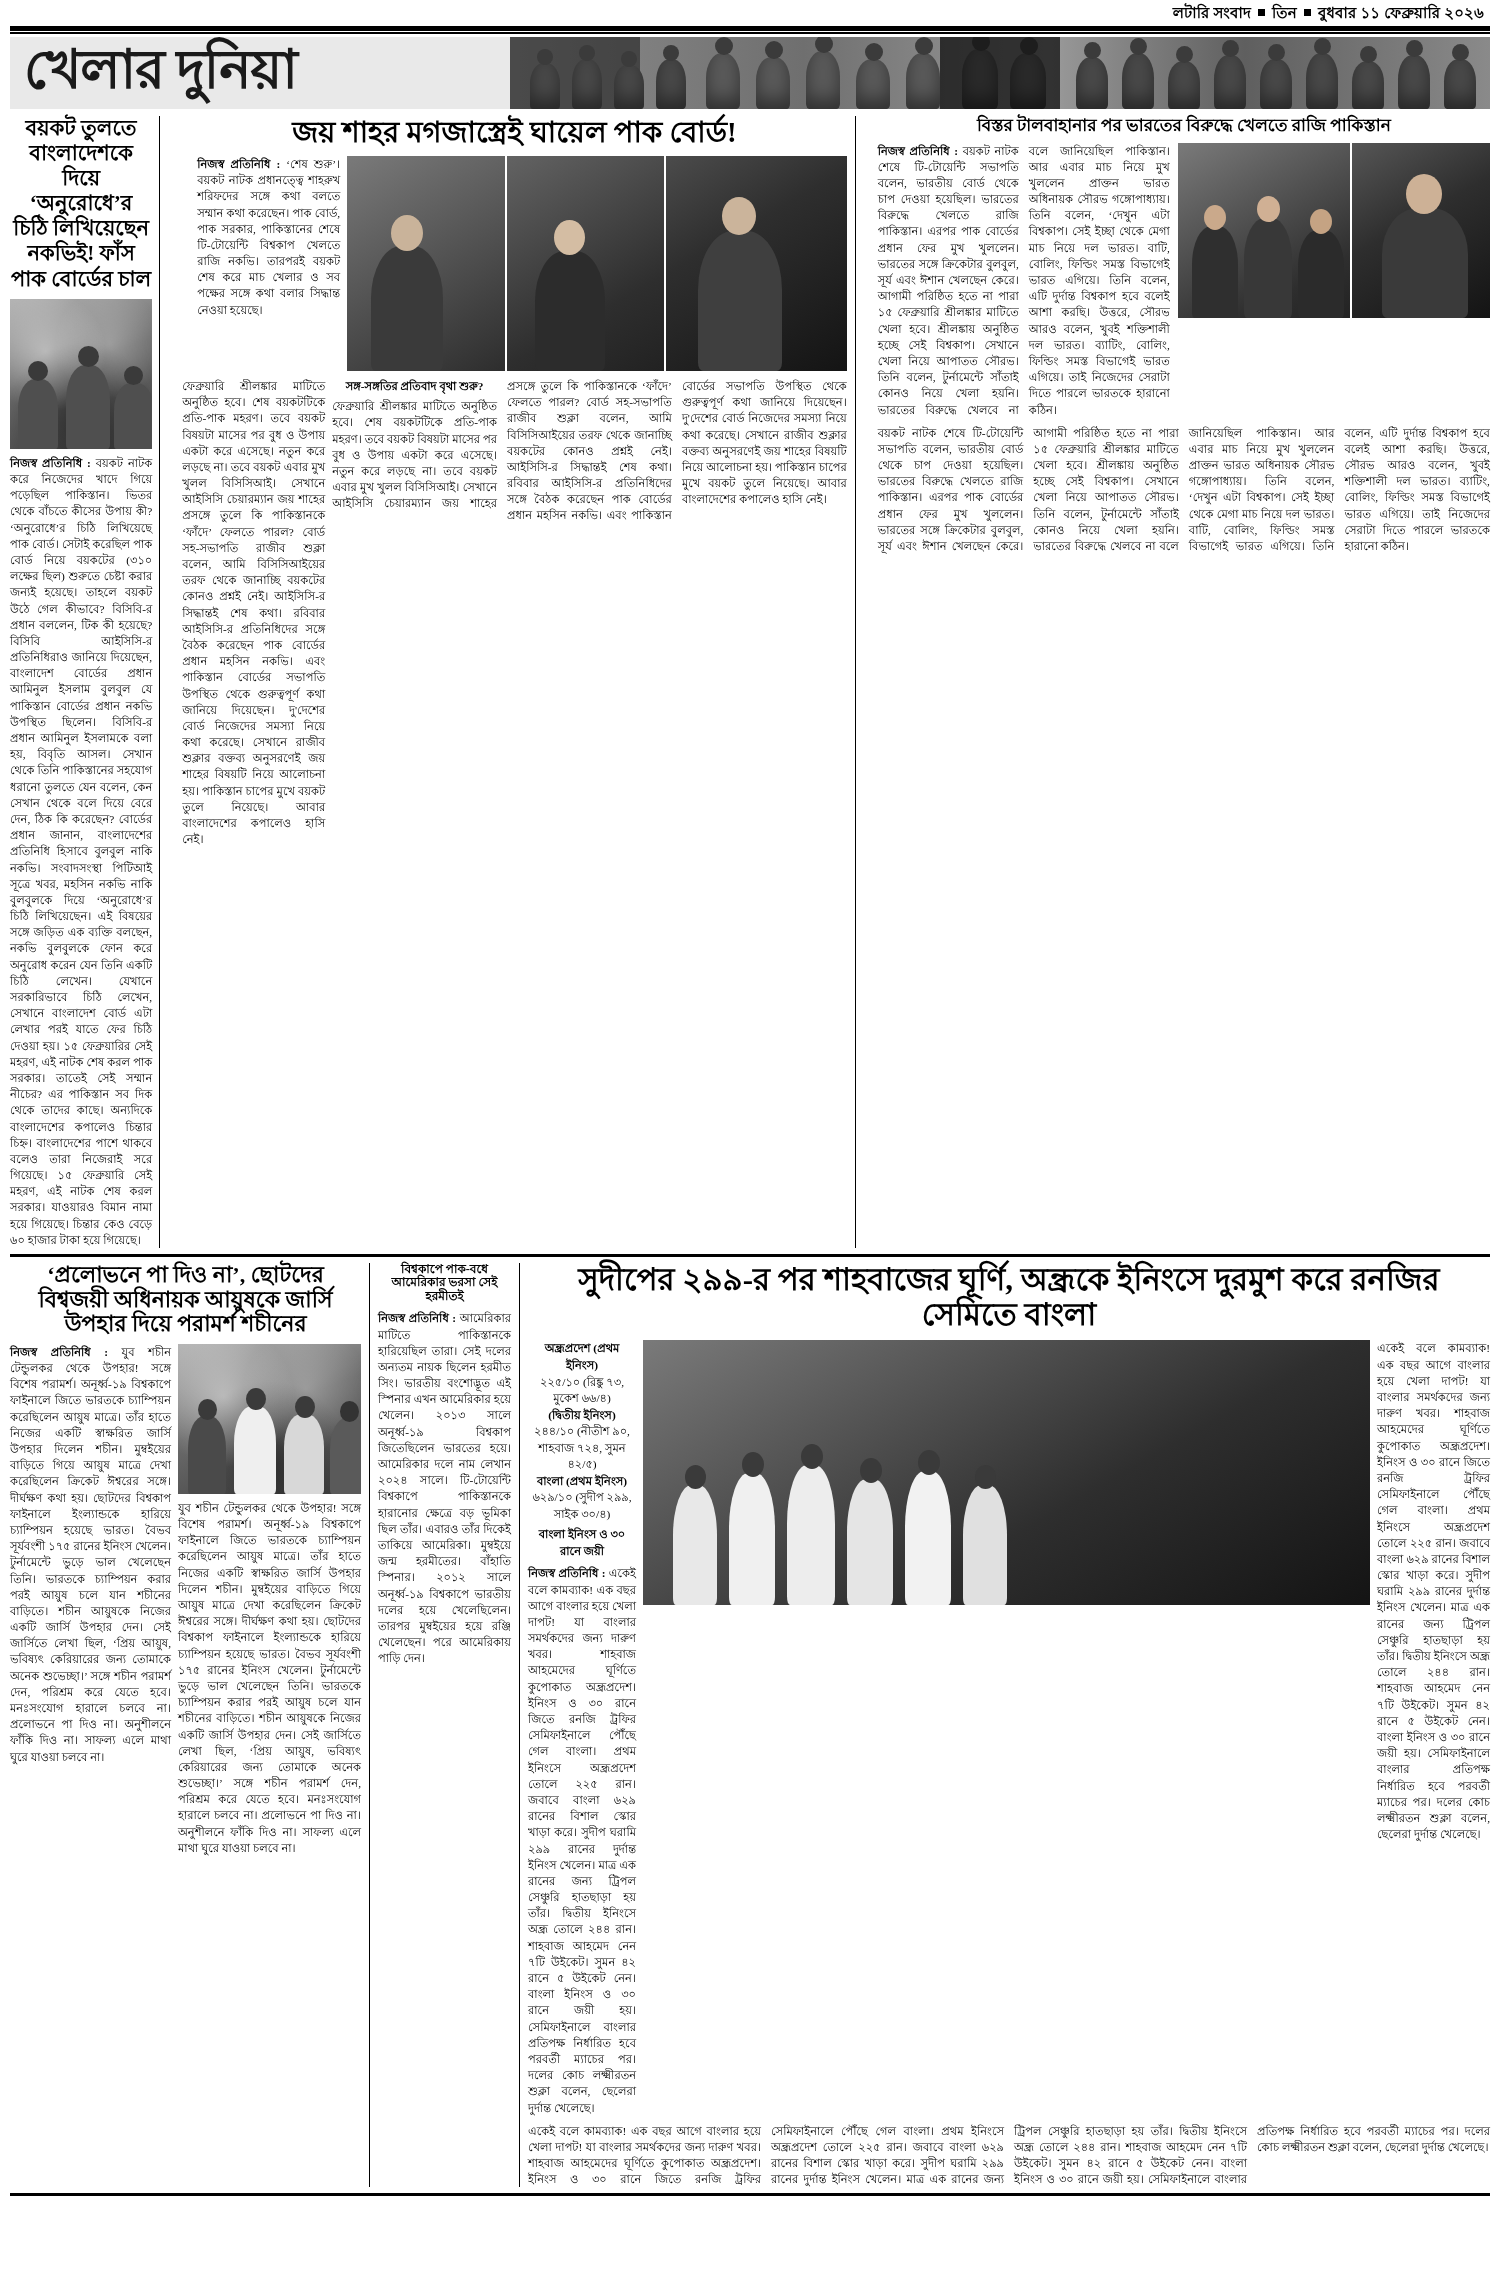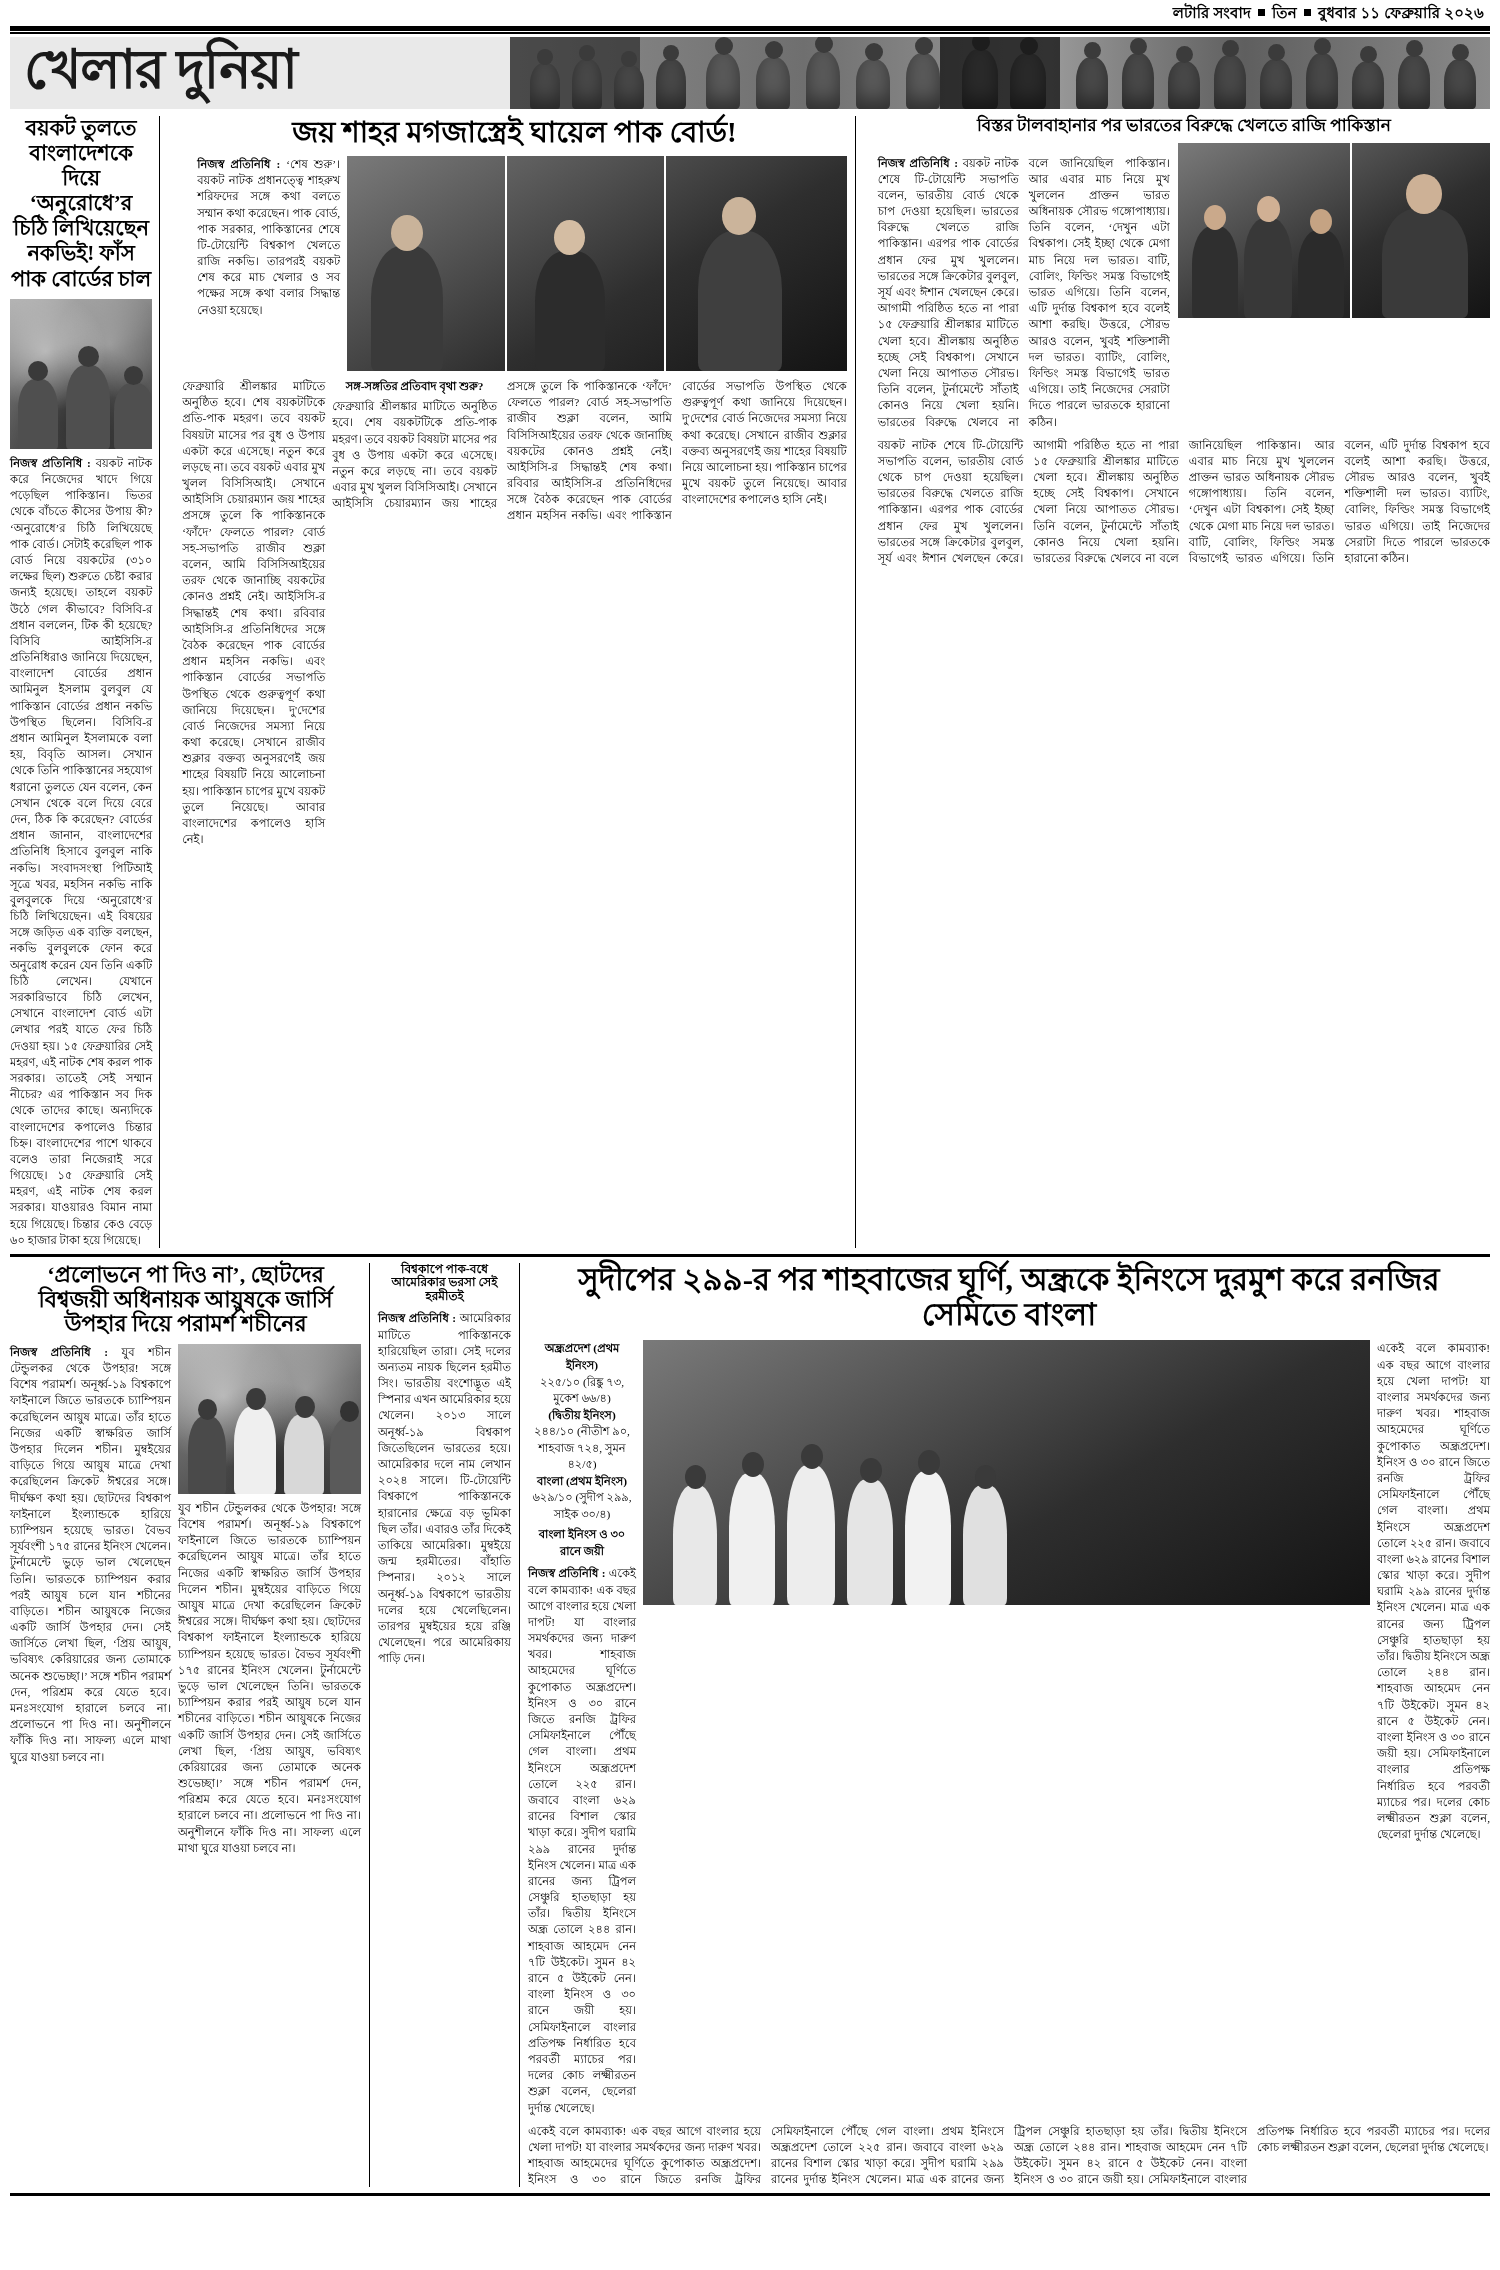--- a/index.html
+++ b/index.html
@@ -42,21 +42,21 @@
   }
   .masthead-strip .dark-block{ position:absolute; top:0; bottom:0; background:rgba(20,20,20,.55); }
 
   
   .hl1 { font-weight: bold; text-align: center; line-height: 1.12; }
   .body-txt {
     font-size: 11.4px; line-height: 1.42; text-align: justify;
     text-justify: inter-word; hyphens: auto;
   }
   .byline { font-weight: bold; }
-  .cols-2 { column-count: 2; column-gap: 10px; margin-top: 12px; }
+  .cols-2 { column-count: 2; column-gap: 10px; }
   .cols-3 { column-count: 3; column-gap: 10px; }
   .cols-4 { column-count: 4; column-gap: 10px; }
 
   .hr-blk { height: 3px; background: #000; margin: 6px 0; }
 
   
   .photo { background: #8e8e8e; position: relative; overflow: hidden; }
   .photo::before{
     content:""; position:absolute; inset:0;
     background:

